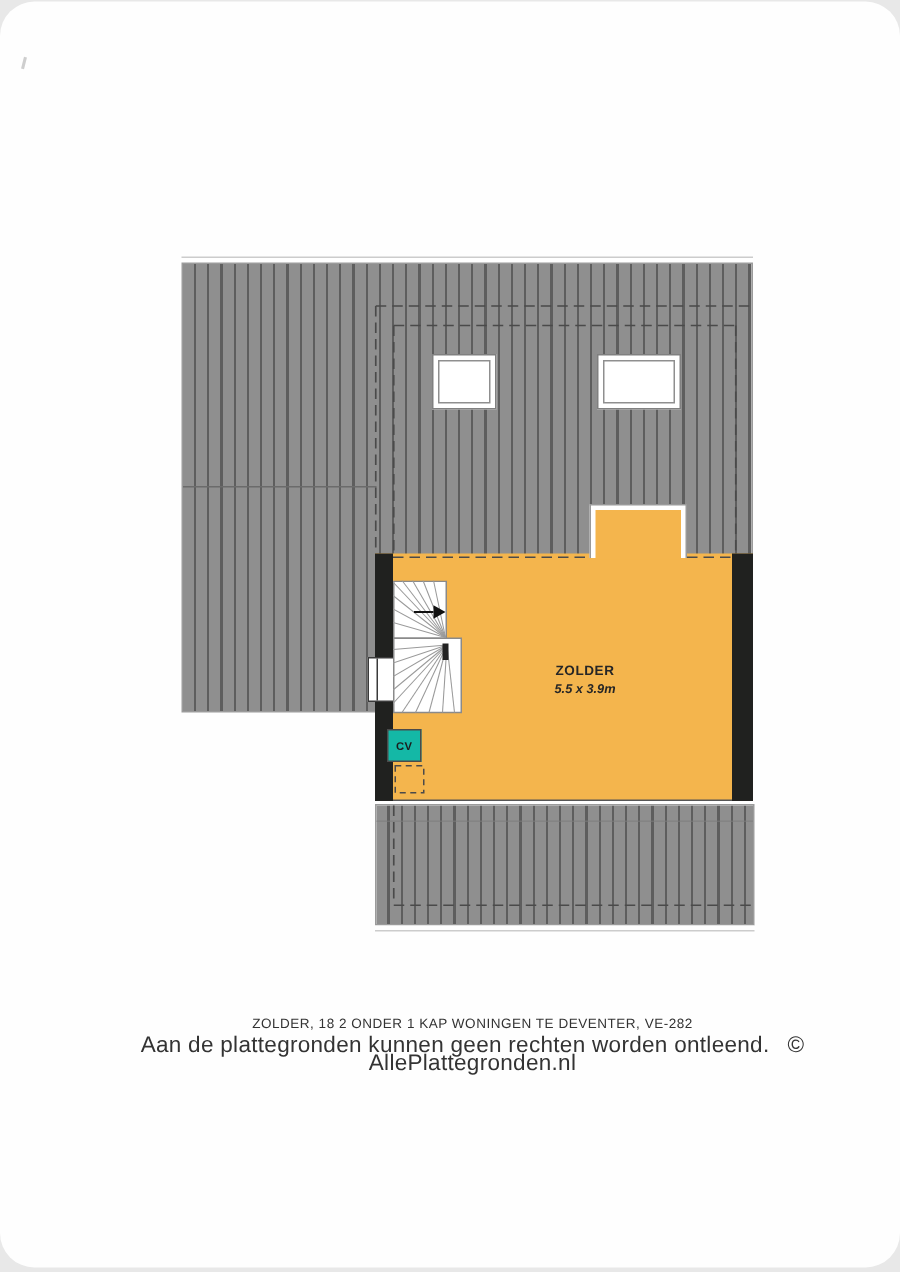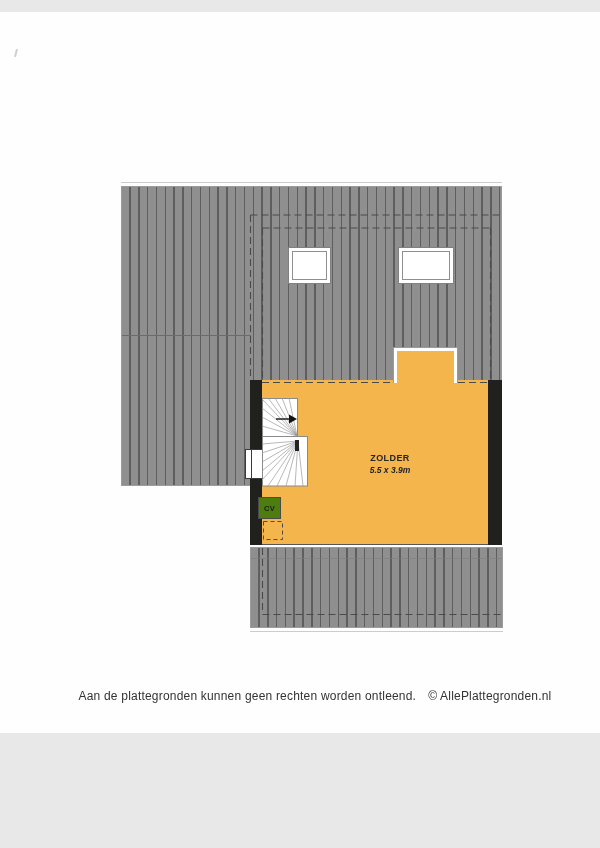--- a/index.html
+++ b/index.html
@@ -1,19 +1,20 @@
 <!DOCTYPE html>
 <html style="--roof-gray: #8f8f8f; --roof-stripe: #5e5e5e; --room-orange: #f4b54d; --wall-black: #20211f; --dash-line: #4a4a4a;"><head>
 <meta charset="utf-8">
 <style>
   html,body{margin:0;padding:0;background:#e8e8e8;}
   .canvas{
-    position:relative;width:600px;height:721px;margin:12px auto;
+    position:relative;width:600px;height:844px;margin:1px auto;
     background:#fefefe;overflow:hidden;
     font-family:"Liberation Sans", sans-serif;
+    border-radius:23px;
   }
   .abs{position:absolute;}
 
   
   .page-mark{left:15px;top:37px;width:2px;height:8px;background:#b3b3b3;
     transform:rotate(14deg);opacity:.65;}
 
   
   .roof{
     background:repeating-linear-gradient(to right,
@@ -56,31 +57,31 @@
   .wall-window .pane{position:absolute;left:5px;top:0;width:1px;height:100%;
     background:#3a3a3a;}
 
   
   .dormer{left:393px;top:335px;width:65px;height:36px;background:#fff;
     border:1px solid #9a9a9a;border-bottom:none;box-sizing:border-box;}
   .dormer .fill{position:absolute;left:3px;right:3px;top:3px;bottom:-1px;
     background:var(--room-orange,#f4b54d);}
 
   
-  .cv-box{left:258px;top:485px;width:23px;height:22px;background:#4d7c0f;
+  .cv-box{left:258px;top:485px;width:23px;height:22px;background:#14b8a6;
     border:1px solid #4a4a4a;box-sizing:border-box;
     display:flex;align-items:center;justify-content:center;
     font-size:7.5px;font-weight:bold;color:#1c1c1c;letter-spacing:.3px;}
 
   svg{position:absolute;pointer-events:none;}
 
   
   .footer{left:30px;top:675px;width:570px;text-align:center;color:#333;}
   .footer .line1{font-size:9px;letter-spacing:.35px;line-height:12px;}
-  .footer .line2{font-size:12px;letter-spacing:.2px;line-height:12px;margin-top:3px;}
+  .footer .line2{font-size:15px;letter-spacing:.2px;line-height:12px;margin-top:3px;}
   .footer .copy{margin-left:12px;}
 </style>
 </head>
 <body>
 
 <div class="canvas">
 
   <div class="abs page-mark"></div>
 
   <div class="abs roof-top-edge"></div>
@@ -162,18 +163,19 @@
       <path d="M14 21 H27" stroke="#111111" stroke-width="1.4"></path>
       <polygon points="27,16.5 27,25.5 35,21" fill="#111111"></polygon>
     </g>
   </svg>
 
   <div class="abs cv-box">
     <span>CV</span>
   </div>
 
   <div class="abs footer">
+    <div class="line1">ZOLDER, 18 2 ONDER 1 KAP WONINGEN TE DEVENTER, VE-282</div>
     <div class="line2">
       <span>Aan de plattegronden kunnen geen rechten worden ontleend.</span><span class="copy">©  AllePlattegronden.nl</span>
     </div>
   </div>
 
 </div>
 
 </body></html>

